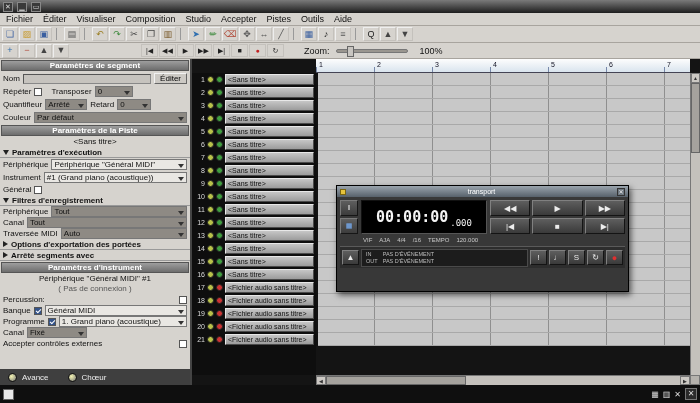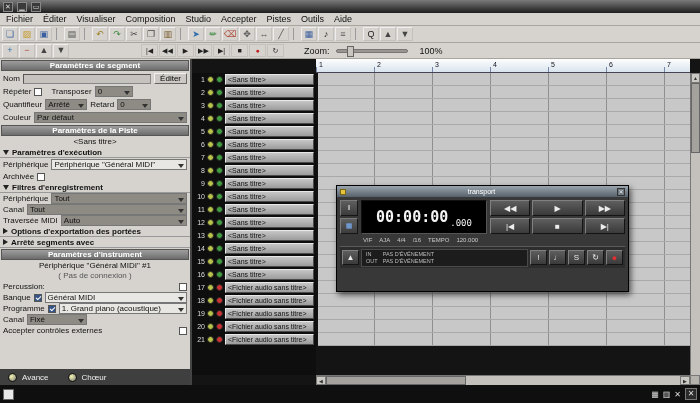--- a/index.html
+++ b/index.html
@@ -212,22 +212,28 @@
     <div class="subhdr">
       <span class="tri-down"></span>
       <span>Paramètres d'exécution</span>
     </div>
     <div class="row">
       <span>Périphérique</span>
       <span class="dd light grow">
           <span>Périphérique "Général MIDI"</span>
         </span>
     </div>
-    <div class="row sm">
-      <span>Archivée</span>
+    <div class="row">
+      <span>Instrument</span>
+      <span class="dd light grow">
+          <span>#1 (Grand piano (acoustique))</span>
+        </span>
+    </div>
+    <div class="row sm">
+      <span>Général</span>
       <span class="cb"></span>
     </div>
     <div class="subhdr">
       <span class="tri-down"></span>
       <span>Filtres d'enregistrement</span>
     </div>
     <div class="row sm">
       <span>Périphérique</span>
       <span class="dd dark grow">
           <span>Tout</span>

